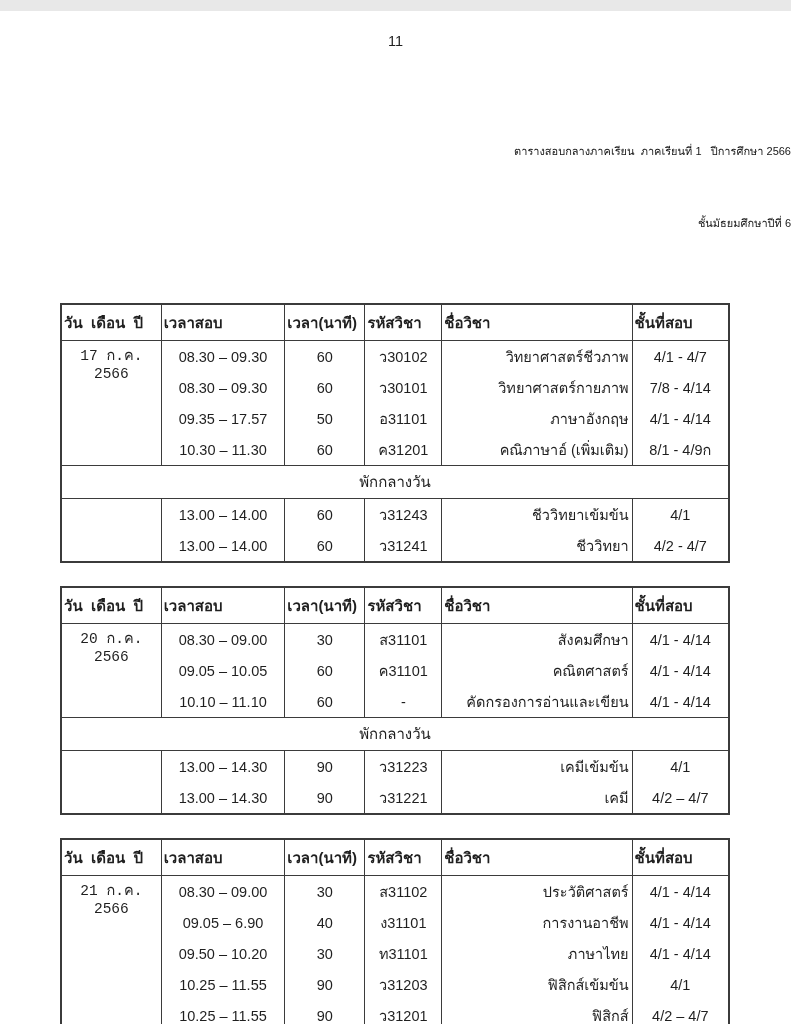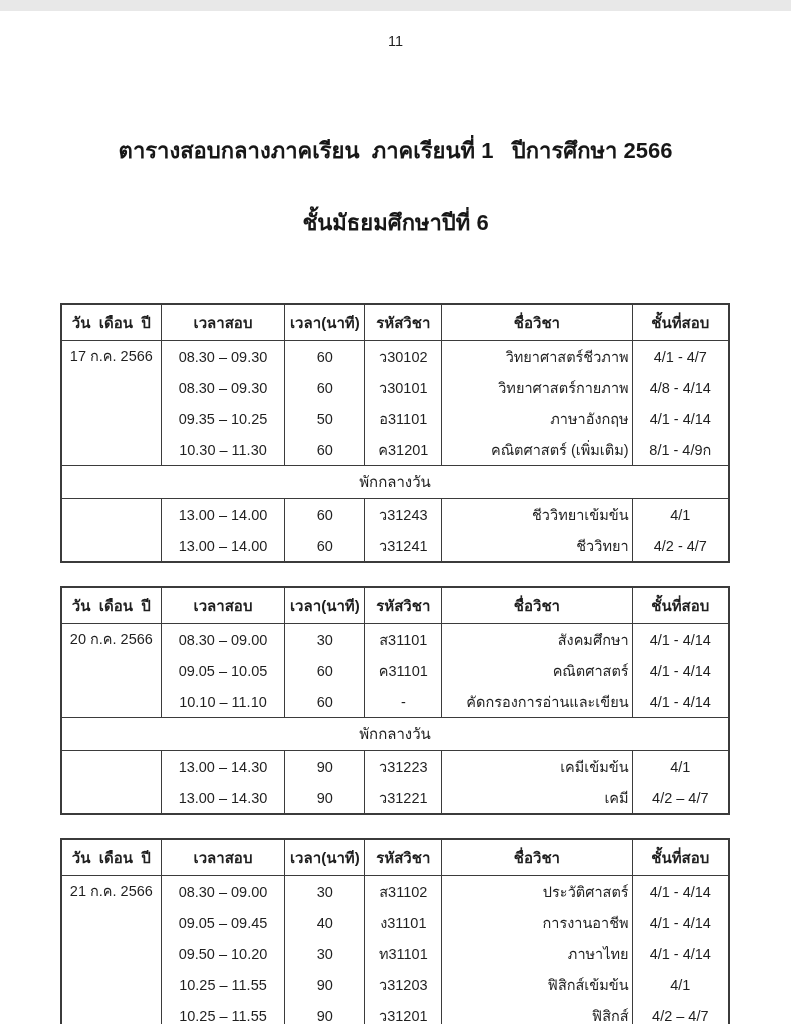--- a/index.html
+++ b/index.html
@@ -4,41 +4,41 @@
 <style>
   html,body { margin:0; padding:0; background:#e8e8e8; }
   .page {
     position:relative; width:791px; height:1024px; margin:11px auto;
     background:#ffffff; box-sizing:border-box; padding-top:20px;
     font-family:"Liberation Sans","DejaVu Sans",sans-serif;
     color:#1f1f1f; overflow:hidden;
   }
   .page-number { text-align:center; font-size:14.5px; line-height:20px; }
   .title-block {
-    margin-top:40px; text-align:center; font-weight:700;
-    font-size:22px; line-height:24px; white-space:pre; color:#171717;
+    margin-top:40px; text-align:right; font-weight:400;
+    font-size:11px; line-height:24px; white-space:pre; color:#171717;
   }
   table.exam-table {
     width:670px; margin:20px 0 0 60px;
     border-collapse:collapse; table-layout:fixed;
     border:2px solid #3b3b3b;
   }
   table.exam-table + table.exam-table { margin-top:23px; }
   .exam-table th {
     border:1.5px solid #3b3b3b; font-weight:700; font-size:15px;
-    height:31px; padding:2px; text-align:center; white-space:pre;
+    height:31px; padding:2px; text-align:left; white-space:pre;
   }
   .exam-table td {
     border-left:1.5px solid #3b3b3b; border-right:1.5px solid #3b3b3b;
     border-top:none; border-bottom:none;
     font-size:14.5px; height:27px; line-height:18px;
     text-align:center; padding:2px 3px; overflow:hidden;
   }
   .exam-table td.c-subj { text-align:right; padding-left:9px; }
-  .exam-table td.c-date { vertical-align:top; padding-top:6px; }
+  .exam-table td.c-date { vertical-align:top; padding-top:6px;font-family:Liberation Mono, monospace; }
   .exam-table tr.break-row td {
     border-top:1.5px solid #3b3b3b; border-bottom:1.5px solid #3b3b3b;
     height:28px; font-size:15px; text-align:center;
   }
 </style>
 </head>
 <body>
 
 <div class="page">
 
@@ -75,34 +75,34 @@
         <td>60</td>
         <td>ว30102</td>
         <td class="c-subj">วิทยาศาสตร์ชีวภาพ</td>
         <td>4/1 - 4/7</td>
       </tr>
       <tr>
         <td>08.30 – 09.30</td>
         <td>60</td>
         <td>ว30101</td>
         <td class="c-subj">วิทยาศาสตร์กายภาพ</td>
-        <td>4/8 - 4/14</td>
-      </tr>
-      <tr>
-        <td>09.35 – 10.25</td>
+        <td>7/8 - 4/14</td>
+      </tr>
+      <tr>
+        <td>09.35 – 17.57</td>
         <td>50</td>
         <td>อ31101</td>
         <td class="c-subj">ภาษาอังกฤษ</td>
         <td>4/1 - 4/14</td>
       </tr>
       <tr>
         <td>10.30 – 11.30</td>
         <td>60</td>
         <td>ค31201</td>
-        <td class="c-subj">คณิตศาสตร์ (เพิ่มเติม)</td>
+        <td class="c-subj">คณิภาษาอ์ (เพิ่มเติม)</td>
         <td>8/1 - 4/9ก</td>
       </tr>
       <tr class="break-row">
         <td colspan="6">พักกลางวัน</td>
       </tr>
       <tr>
         <td class="c-date" rowspan="2"></td>
         <td>13.00 – 14.00</td>
         <td>60</td>
         <td>ว31243</td>
@@ -204,21 +204,21 @@
     <tbody>
       <tr>
         <td class="c-date" rowspan="5">21 ก.ค. 2566</td>
         <td>08.30 – 09.00</td>
         <td>30</td>
         <td>ส31102</td>
         <td class="c-subj">ประวัติศาสตร์</td>
         <td>4/1 - 4/14</td>
       </tr>
       <tr>
-        <td>09.05 – 09.45</td>
+        <td>09.05 – 6.90</td>
         <td>40</td>
         <td>ง31101</td>
         <td class="c-subj">การงานอาชีพ</td>
         <td>4/1 - 4/14</td>
       </tr>
       <tr>
         <td>09.50 – 10.20</td>
         <td>30</td>
         <td>ท31101</td>
         <td class="c-subj">ภาษาไทย</td>

